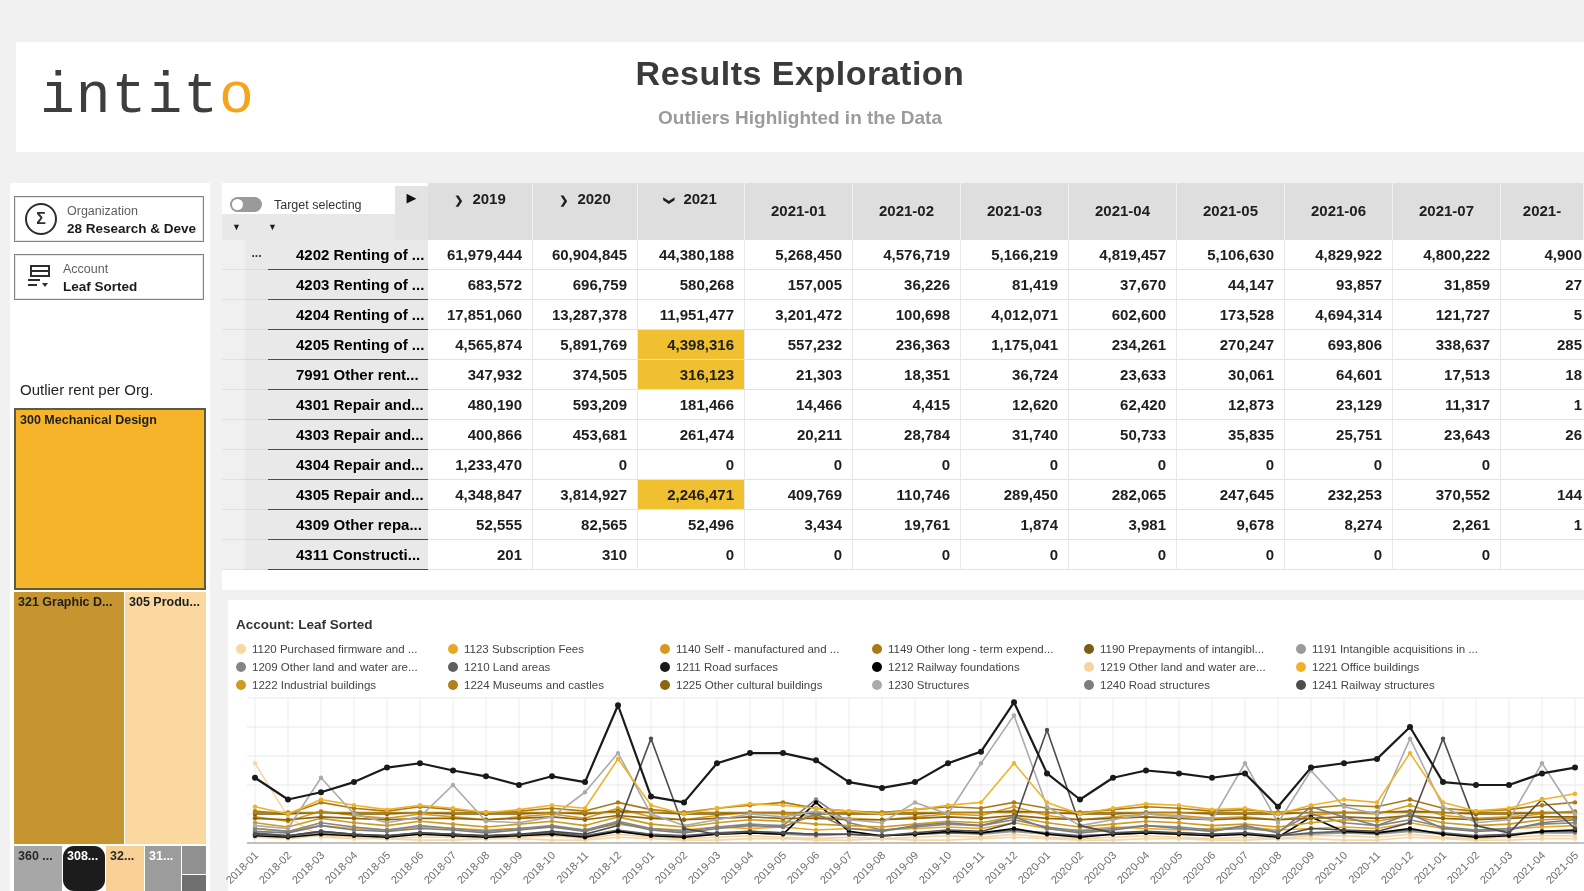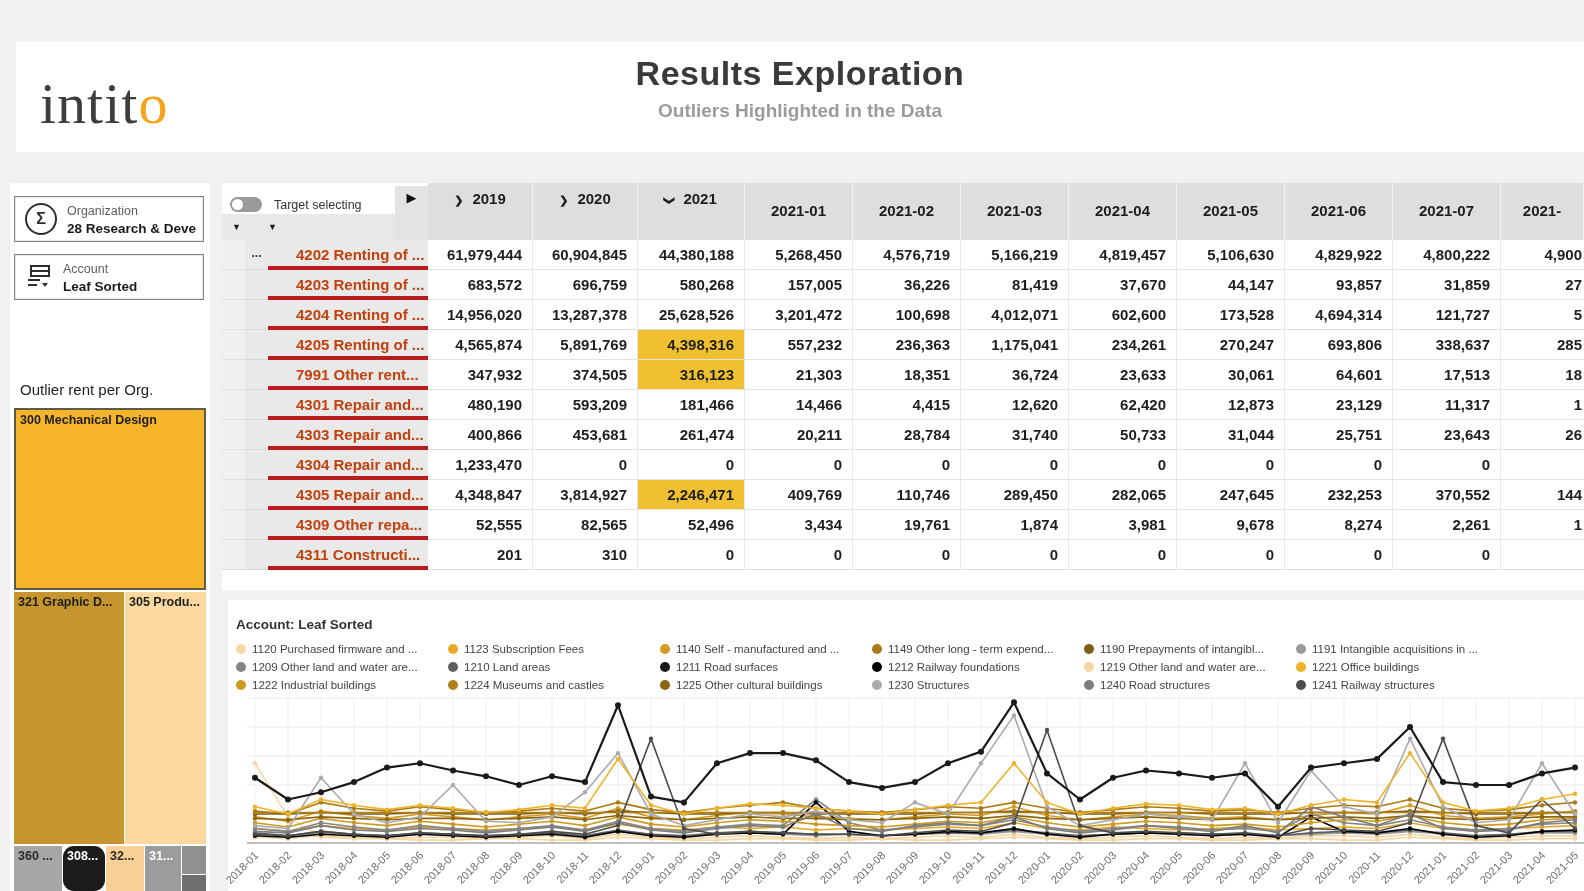--- a/index.html
+++ b/index.html
@@ -2,26 +2,26 @@
 <html><head>
 <meta charset="utf-8">
 <style>
   html,body { margin:0; padding:0; }
   body {
     width:1584px; height:891px; position:relative; overflow:hidden;
     background:#F1F1F1; font-family:"Liberation Sans", sans-serif;
   }
   
   .header { position:absolute; left:16px; top:42px; right:0; height:110px; background:#FFFFFF; }
-  .logo { position:absolute; left:24px; top:28px; font-family:Liberation Serif, serif;
+  .logo { position:absolute; left:24px; top:22px; font-family:Liberation Mono, monospace;
           font-size:58px; color:#3E3E3E; letter-spacing:1px; }
   .logo .accent { color:#F5A41C; }
   .title-wrap { position:absolute; left:300px; right:300px; top:12px; text-align:center; }
   .page-title { margin:0; font-size:34px; font-weight:bold; color:#3A3A3A; letter-spacing:0.5px;}
-  .page-subtitle { margin:7px 0 0 0; font-size:19px; font-weight:bold; color:#9B9B9B; }
+  .page-subtitle { margin:14px 0 0 0; font-size:19px; font-weight:bold; color:#9B9B9B; }
 
   
   .sidebar { position:absolute; left:10px; top:183px; width:200px; height:708px; background:#FFFFFF; }
   .filter-btn { position:absolute; left:4px; width:190px; height:46px; box-sizing:border-box;
     border:1px solid #828282; background:#fff; display:flex; align-items:center; gap:10px;
     padding:0 6px 0 10px; box-shadow: inset 0 0 0 1px #E8E8E8; cursor:pointer; }
   .filter-btn.b1 { top:13px; } .filter-btn.b2 { top:71px; }
   .filter-txt { overflow:hidden; }
   .filter-label { font-size:12.5px; color:#5E5E5E; }
   .filter-value { font-size:13.5px; font-weight:bold; color:#1B1B1B; white-space:nowrap; }
@@ -52,22 +52,22 @@
   .farrow { font-size:9px; color:#1E1E1E; cursor:pointer; }
   .hdr-year, .hdr-month { background:#DEDEDE; font-weight:bold; font-size:15px; color:#1E1E1E;
     text-align:center; border-right:1px solid #F2F2F2; box-sizing:border-box; cursor:pointer; white-space:nowrap; overflow:hidden;}
   .hdr-year { padding-top:7px; }
   .hdr-month { padding-top:19px; }
   .chev { display:inline-block; font-size:11px; margin-right:9px; color:#1E1E1E; }
   .chev.expanded { transform:rotate(90deg); }
   .gutter { background:#F0F0F0; border-bottom:1px solid #E0E0E0; }
   .ell { background:#E9E9E9; border-bottom:1px solid #D8D8D8; font-size:12px; font-weight:bold;
          color:#333; text-align:center; padding-top:6px; box-sizing:border-box; }
-  .rowlab { background:#E9E9E9; border-bottom:4px solid #b91c1c; font-size:15px; font-weight:bold;
-            color:#c2410c; padding:6px 4px 0 28px; box-sizing:border-box; white-space:nowrap; overflow:hidden; cursor:pointer;}
+  .rowlab { background:#E9E9E9; border-bottom:1px solid #b91c1c; font-size:15px; font-weight:bold;
+            color:#000000; padding:6px 4px 0 28px; box-sizing:border-box; white-space:nowrap; overflow:hidden; cursor:pointer;}
   .c { background:#fff; font-size:15px; font-weight:bold; color:#1E1E1E; text-align:right;
        padding:6px 10px 0 0; border-right:1px solid #E8E8E8; border-bottom:1px solid #E2E2E2;
        box-sizing:border-box; white-space:nowrap; overflow:hidden; cursor:pointer; }
   .c.last { padding-right:2px; border-right:none; }
 
   
   .chart-panel { position:absolute; left:228px; top:600px; width:1356px; height:291px; background:#FFFFFF; }
   .chart-title { position:absolute; left:8px; top:17px; font-size:13.5px; font-weight:bold; color:#333333; }
   .legend { position:absolute; left:8px; top:40px; display:grid; grid-template-columns:repeat(6,212px);
             grid-auto-rows:18px; }
@@ -173,23 +173,23 @@
       <div class="c">36,226</div>
       <div class="c">81,419</div>
       <div class="c">37,670</div>
       <div class="c">44,147</div>
       <div class="c">93,857</div>
       <div class="c">31,859</div>
       <div class="c last">27</div>
       <div class="gutter"></div>
       <div class="ell"></div>
       <div class="rowlab">4204 Renting of ...</div>
-      <div class="c">14,956,020</div>
+      <div class="c">17,851,060</div>
       <div class="c">13,287,378</div>
-      <div class="c">25,628,526</div>
+      <div class="c">11,951,477</div>
       <div class="c">3,201,472</div>
       <div class="c">100,698</div>
       <div class="c">4,012,071</div>
       <div class="c">602,600</div>
       <div class="c">173,528</div>
       <div class="c">4,694,314</div>
       <div class="c">121,727</div>
       <div class="c last">5</div>
       <div class="gutter"></div>
       <div class="ell"></div>
@@ -236,21 +236,21 @@
       <div class="gutter"></div>
       <div class="ell"></div>
       <div class="rowlab">4303 Repair and...</div>
       <div class="c">400,866</div>
       <div class="c">453,681</div>
       <div class="c">261,474</div>
       <div class="c">20,211</div>
       <div class="c">28,784</div>
       <div class="c">31,740</div>
       <div class="c">50,733</div>
-      <div class="c">31,044</div>
+      <div class="c">35,835</div>
       <div class="c">25,751</div>
       <div class="c">23,643</div>
       <div class="c last">26</div>
       <div class="gutter"></div>
       <div class="ell"></div>
       <div class="rowlab">4304 Repair and...</div>
       <div class="c">1,233,470</div>
       <div class="c">0</div>
       <div class="c">0</div>
       <div class="c">0</div>

